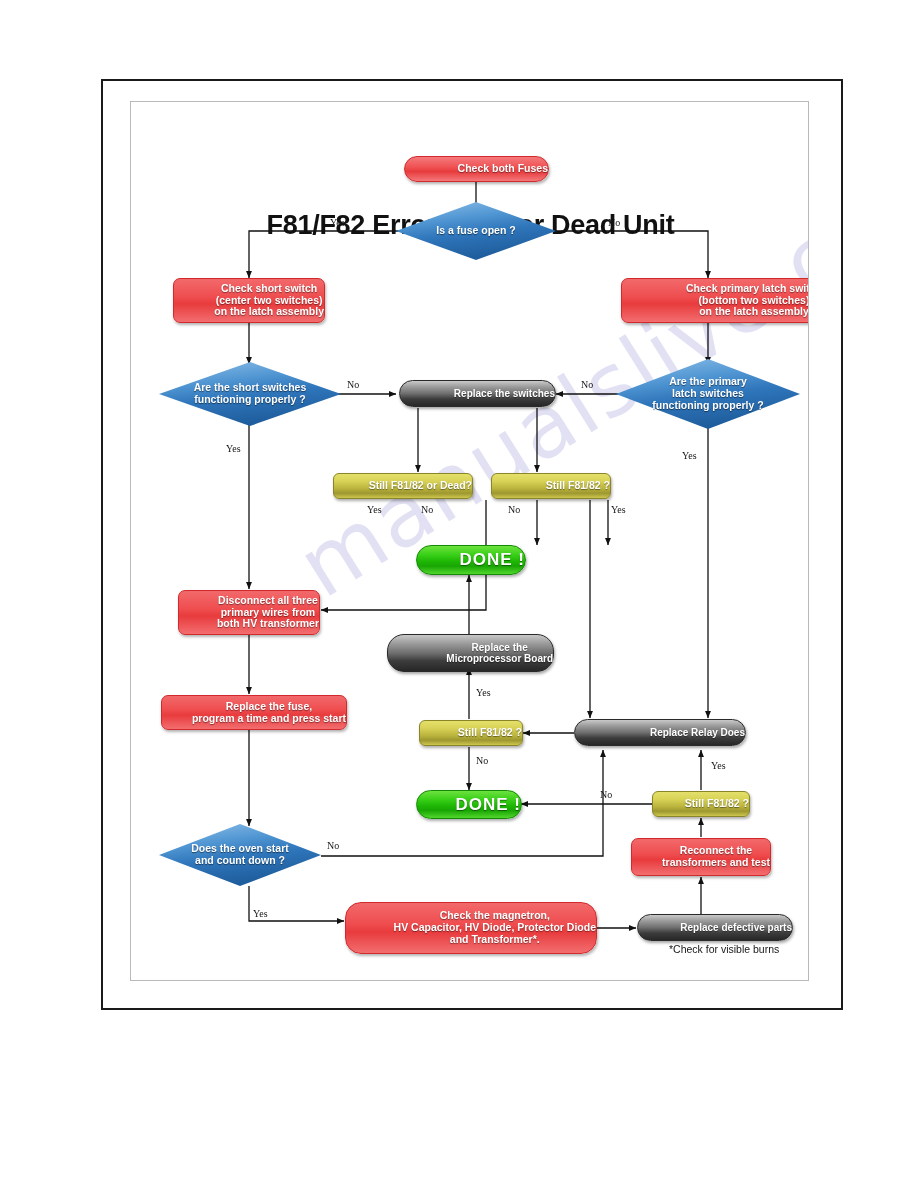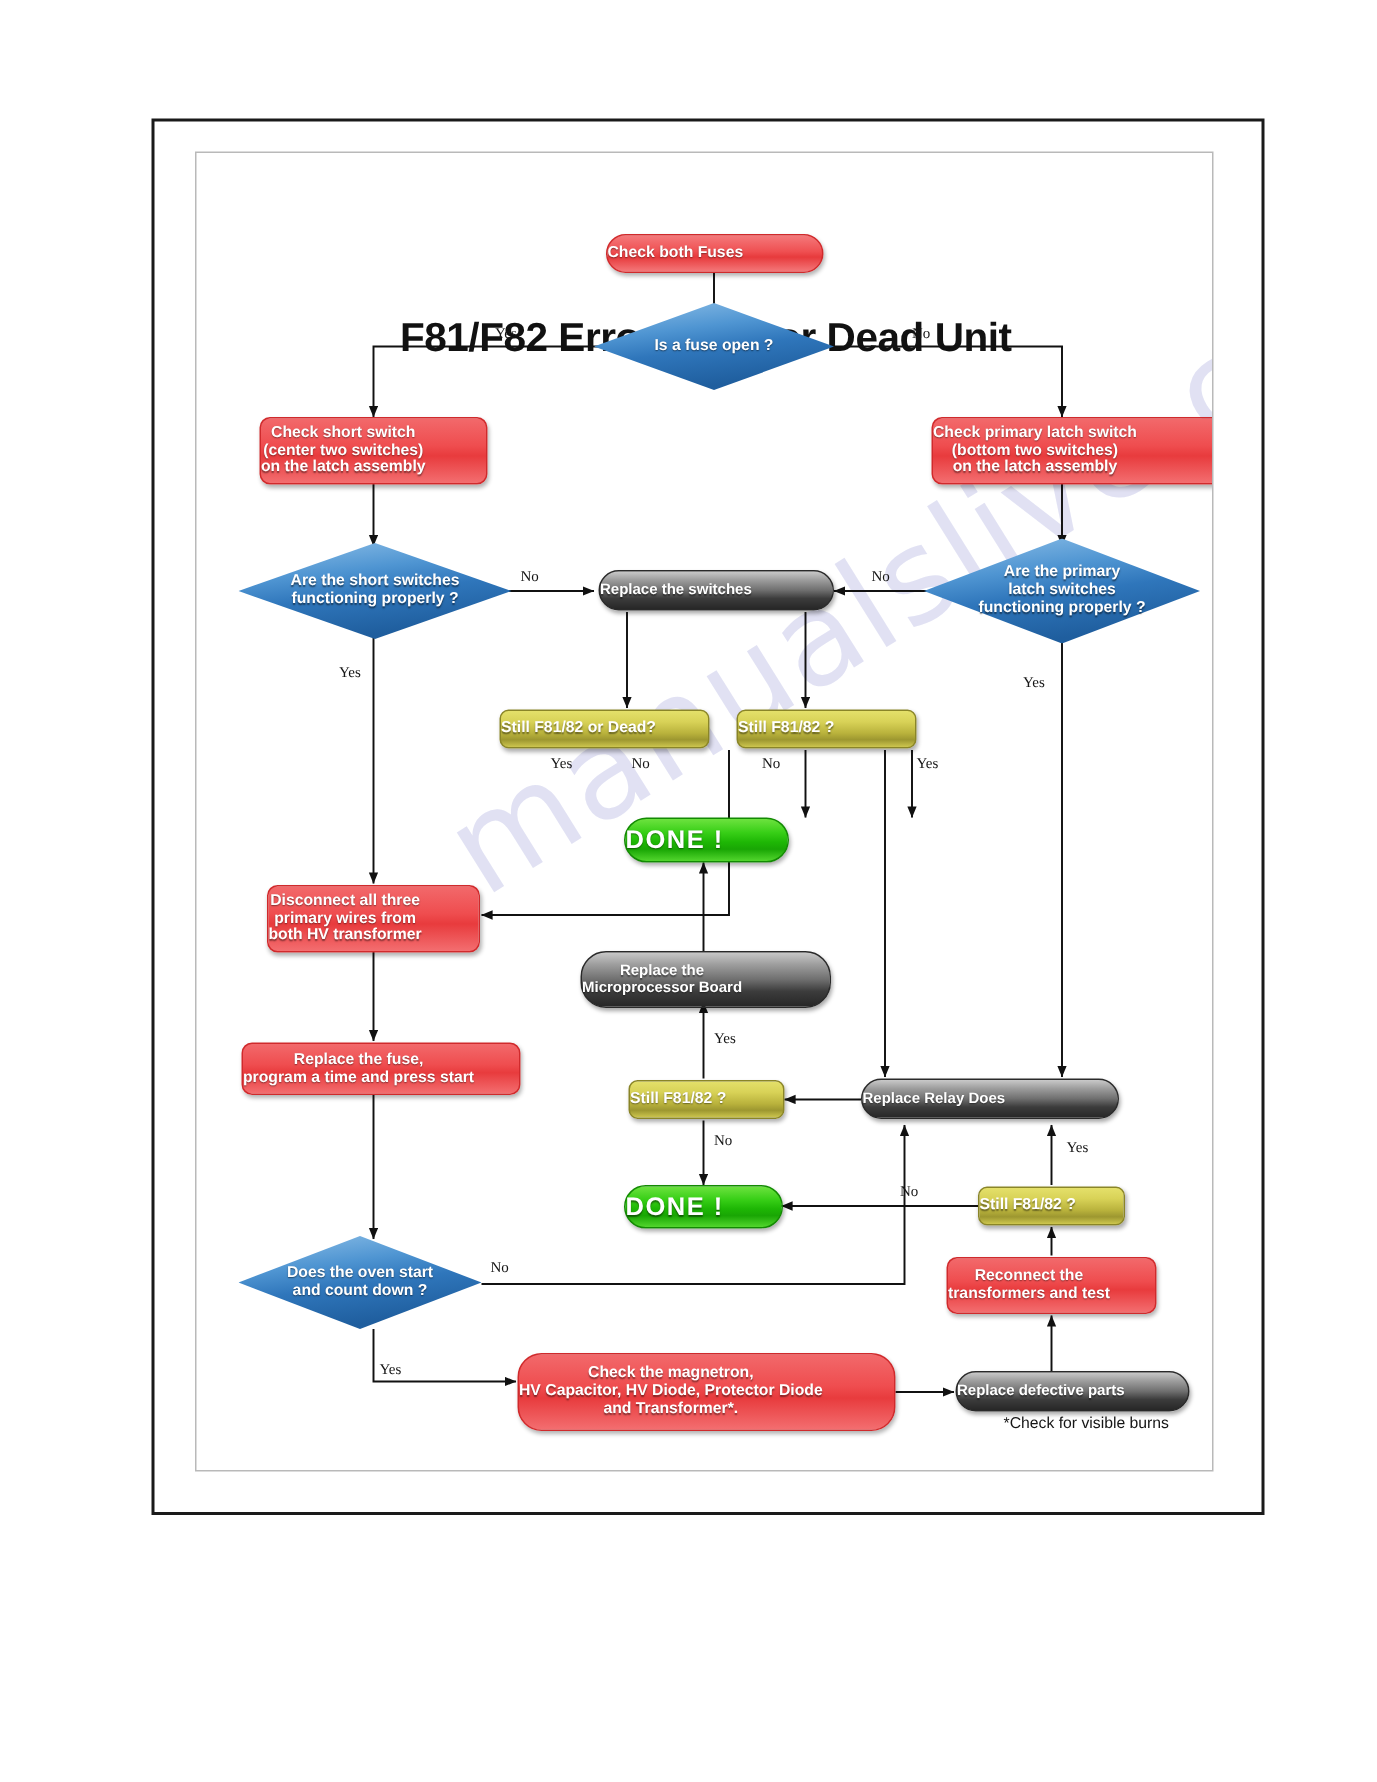--- a/index.html
+++ b/index.html
@@ -75,21 +75,21 @@
     width: 679px; height: 880px;
   }
   #wires { position:absolute; left:0; top:0; width:679px; height:880px; }
 
   
   .node {
     position: absolute;
     box-sizing: border-box;
     display: flex;
     align-items: center;
-    justify-content: flex-start;
+    justify-content: flex-end;
     text-align: center;
     color: #ffffff;
     font-weight: bold;
     line-height: 1.12;
     white-space: pre-line;
     text-shadow: 0 1px 1px rgba(0,0,0,.45);
     z-index: 5;
   }
 
   

